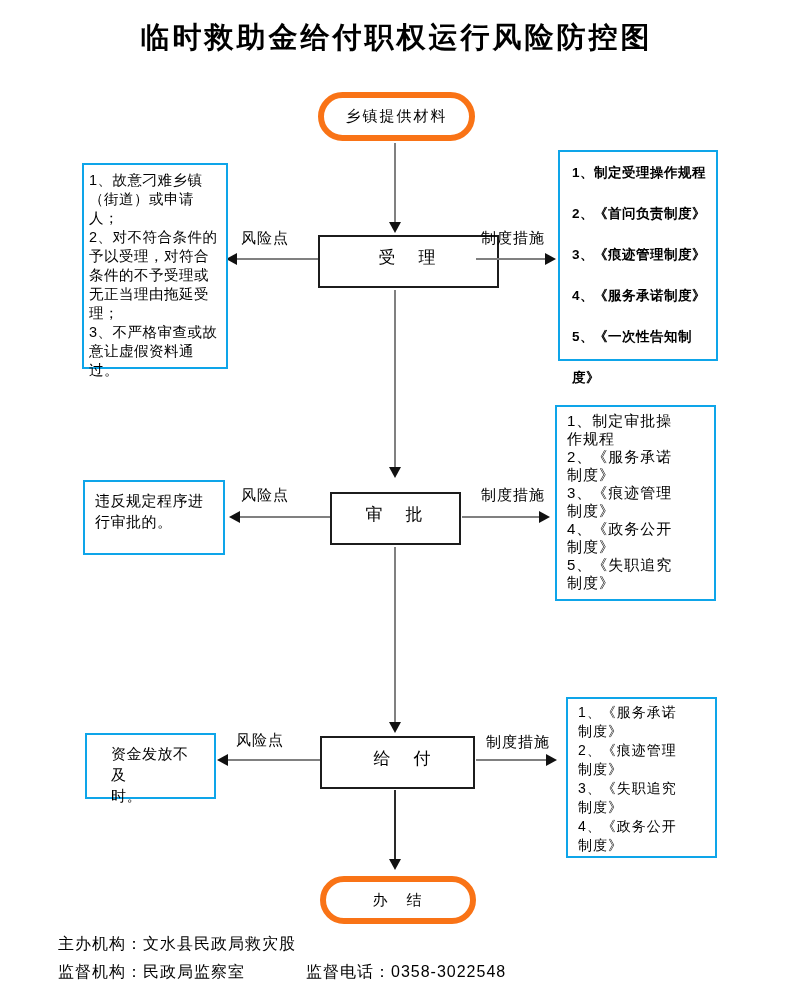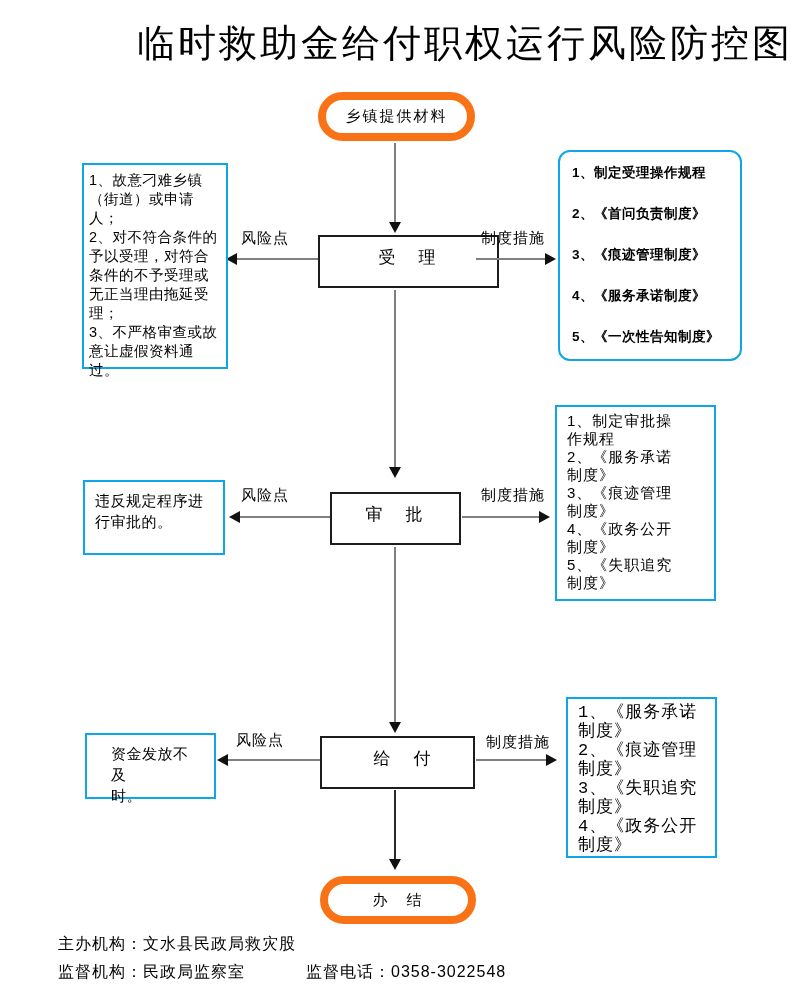--- a/index.html
+++ b/index.html
@@ -1,42 +1,42 @@
 <!DOCTYPE html>
 <html><head>
 <meta charset="utf-8">
 <style>
   html,body { margin:0; padding:0; background:#ffffff; }
   .canvas { position:relative; width:793px; height:1004px; background:#ffffff; color:#000;
             font-family:"Liberation Sans","DejaVu Sans",sans-serif; overflow:hidden; }
 
-  .title { position:absolute; top:18px; left:0; width:100%; text-align:right;
-           font-size:38px; font-weight:normal; letter-spacing:3px; }
+  .title { position:absolute; top:18px; left:0; width:100%; text-align:center;
+           font-size:29px; font-weight:bold; letter-spacing:3px; }
 
-  .terminal { position:absolute; box-sizing:border-box; border:8px solid #f97316; border-radius:26px;
+  .terminal { position:absolute; box-sizing:border-box; border:6px solid #f97316; border-radius:26px;
               display:flex; align-items:center; justify-content:center;
               font-size:15px; letter-spacing:2px; background:#fff; }
   #t-start { left:318px; top:92px;  width:157px; height:49px; }
   #t-end   { left:320px; top:876px; width:156px; height:48px; }
 
   .process { position:absolute; box-sizing:border-box; border:2px solid #1c1c1c; background:#fff;
              display:flex; justify-content:center; padding-top:9px;
              font-size:17px; letter-spacing:3px; }
   #p-accept  { left:318px; top:235px; width:181px; height:53px; }
   #p-approve { left:330px; top:492px; width:131px; height:53px; }
   #p-pay     { left:320px; top:736px; width:155px; height:53px;padding-left:12px; }
 
   .sidebox { position:absolute; box-sizing:border-box; border:2px solid #0ea5e9; background:#fff;
              white-space:pre-line; letter-spacing:0.5px; }
   #risk1    { left:82px;  top:163px; width:146px; height:206px; padding:6px 5px;        font-size:14.5px; line-height:19px; }
-  #measure1 { left:558px; top:150px; width:184px; height:211px; padding:0 4px 0 12px;   font-size:13.5px; line-height:41px; font-weight:600;border-radius:12px; }
+  #measure1 { left:558px; top:150px; width:160px; height:211px; padding:0 4px 0 12px;   font-size:13.5px; line-height:41px; font-weight:600; }
   #risk2    { left:83px;  top:480px; width:142px; height:75px;  padding:8px 10px;       font-size:15px;   line-height:21px; }
   #measure2 { left:555px; top:405px; width:161px; height:196px; padding:5px 4px 0 10px; font-size:15px;   line-height:18px; letter-spacing:1px; }
   #risk3    { left:85px;  top:733px; width:131px; height:66px;  padding:8px 24px;       font-size:15px;   line-height:21px; }
-  #measure3 { left:566px; top:697px; width:151px; height:161px; padding:4px 4px 0 10px; font-size:17px;   line-height:19px; letter-spacing:1px;font-family:Liberation Mono, monospace; }
+  #measure3 { left:566px; top:697px; width:151px; height:161px; padding:4px 4px 0 10px; font-size:14px;   line-height:19px; letter-spacing:1px; }
 
   .lbl { position:absolute; font-size:15px; letter-spacing:1px; }
   #lbl-risk1    { left:241px; top:229px; }
   #lbl-measure1 { left:481px; top:229px; }
   #lbl-risk2    { left:241px; top:486px; }
   #lbl-measure2 { left:481px; top:486px; }
   #lbl-risk3    { left:236px; top:731px; }
   #lbl-measure3 { left:486px; top:733px; }
 
   .hline { position:absolute; height:2px; background:#808080; }

